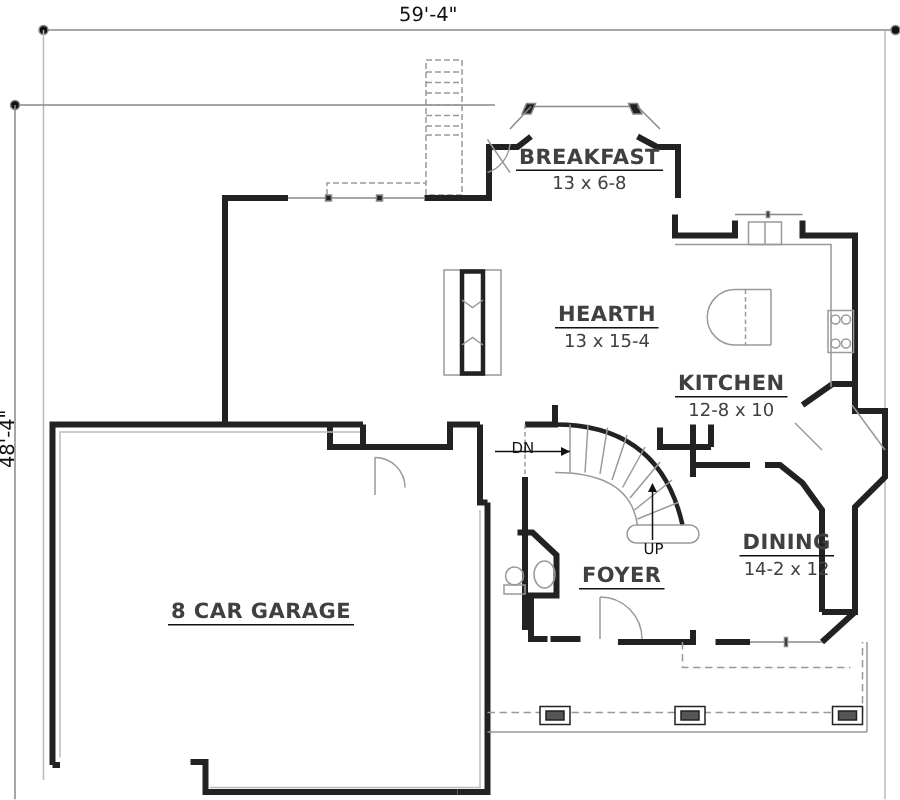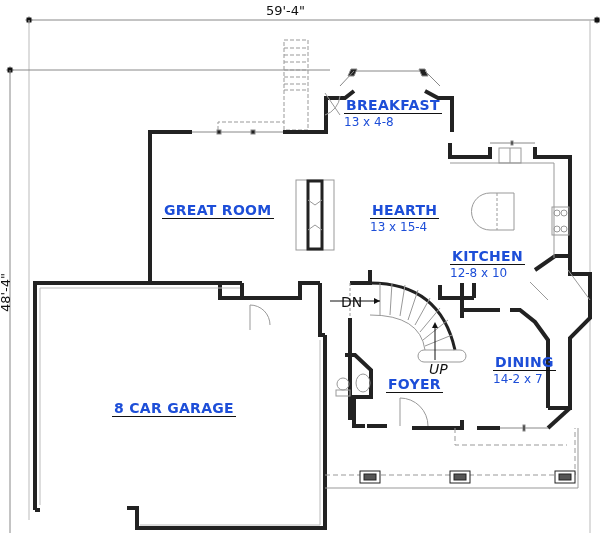--- a/index.html
+++ b/index.html
@@ -1,22 +1,22 @@
 <!DOCTYPE html>
 <html><head>
 <meta charset="utf-8">
 <style>
   html, body { margin: 0; padding: 0; background: #ffffff; }
   body { width: 600px; height: 533px; overflow: hidden; position: relative; font-family: "Liberation Sans", sans-serif; }
   #plan { position: absolute; left: 0; top: 0; width: 600px; height: 533px; }
-  .lbl { position: absolute; color: #1d4ed8; text-align: left; white-space: nowrap; line-height: 1; }
+  .lbl { position: absolute; color: #404040; text-align: center; white-space: nowrap; line-height: 1; }
   .room-name { font-family: "DejaVu Sans", sans-serif; font-weight: bold; font-size: 14px; letter-spacing: 0.3px; display: block; padding: 0 2px 1px; border-bottom: 1.5px solid #111; }
   .room-dim { font-family: "DejaVu Sans", sans-serif; font-size: 12px; display: block; margin-top: 2px; }
   .dim-text { position: absolute; font-family: "DejaVu Sans", sans-serif; font-size: 13px; color: #111; }
-  .small-text { position: absolute; font-family: "DejaVu Sans", sans-serif; font-size: 14px; color: #111; }
+  .small-text { position: absolute; font-family: "DejaVu Sans", sans-serif; font-size: 10px; color: #111; }
 </style>
 </head>
 <body>
 
 <svg id="plan" viewBox="0 0 600 533" xmlns="http://www.w3.org/2000/svg">
 
   <g stroke="#888" stroke-width="1" fill="#111">
     <line x1="29" y1="20" x2="597" y2="20"></line>
     <circle cx="29" cy="20" r="3"></circle>
     <circle cx="597" cy="20" r="3"></circle>
@@ -163,44 +163,43 @@
     <polyline points="40,505 40,288 240,288"></polyline>
     <polyline points="320,340 320,525 140,525"></polyline>
   </g>
 </svg>
 
 <div class="dim-text" style="left:266px;top:3px;">59'-4"</div>
 <div class="dim-text" style="left:-14px;top:285px;transform:rotate(-90deg);transform-origin:center;">48'-4"</div>
 
 <div class="lbl" style="left:344px;top:98px;">
   <span class="room-name">BREAKFAST</span>
-  <span class="room-dim">13 x 4-8</span>
+  <span class="room-dim">13 x 6-8</span>
 </div>
 
 <div class="lbl" style="left:162px;top:203px;">
-  <span class="room-name">GREAT ROOM</span>
 </div>
 
 <div class="lbl" style="left:370px;top:203px;">
   <span class="room-name">HEARTH</span>
   <span class="room-dim">13 x 15-4</span>
 </div>
 
 <div class="lbl" style="left:450px;top:249px;">
   <span class="room-name">KITCHEN</span>
   <span class="room-dim">12-8 x 10</span>
 </div>
 
 <div class="lbl" style="left:493px;top:355px;">
   <span class="room-name">DINING</span>
-  <span class="room-dim">14-2 x 7</span>
+  <span class="room-dim">14-2 x 12</span>
 </div>
 
 <div class="lbl" style="left:386px;top:377px;">
   <span class="room-name">FOYER</span>
 </div>
 
 <div class="lbl" style="left:112px;top:401px;">
   <span class="room-name">8 CAR GARAGE</span>
 </div>
 
 <div class="small-text" style="left:341px;top:294px;">DN</div>
-<div class="small-text" style="left:429px;top:361px;font-style:italic;">UP</div>
+<div class="small-text" style="left:429px;top:361px;">UP</div>
 
 </body></html>

